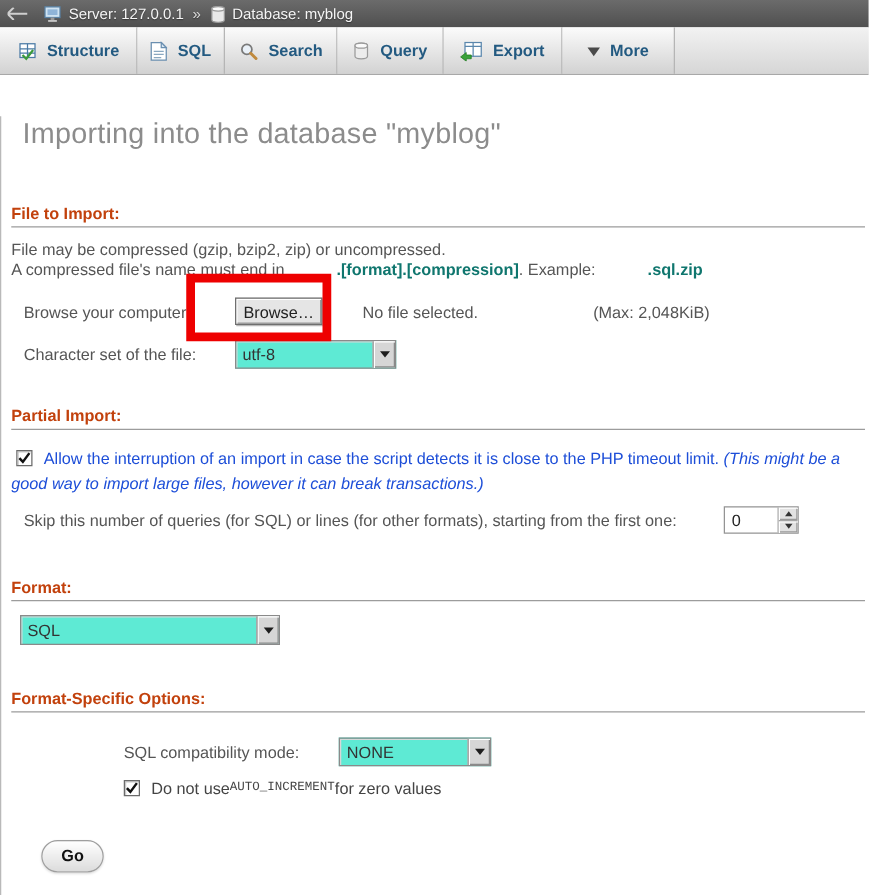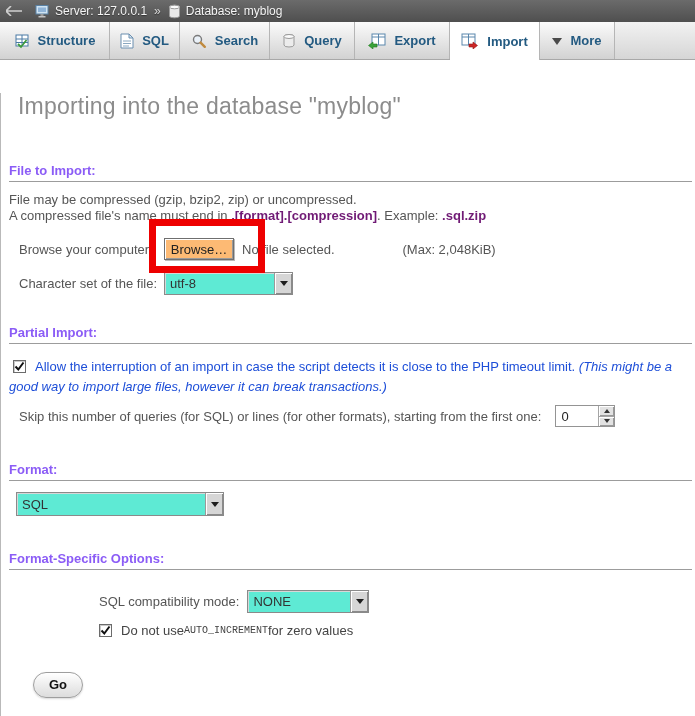--- a/index.html
+++ b/index.html
@@ -41,38 +41,38 @@
   .ticon { display:flex; align-items:center; }
   .tri-down { width:0; height:0; border:5px solid transparent; border-top:7px solid #4a4a4a; margin-top:6px; }
   
   .content { border-left:1px solid #b9b9b9; height:656px; }
   h1.page-title {
     font-size:23px; font-weight:normal; color:#8c8c8c; line-height:27px;
     margin:33px 0 0 17px; letter-spacing:.2px;
   }
   .section-title {
     margin:0 3px 0 8px; padding-bottom:3px; border-bottom:1px solid #9c9c9c;
-    color:#8b5cf6; font-weight:bold; font-size:13px; line-height:15px;
+    color:#c2410c; font-weight:bold; font-size:13px; line-height:15px;
   }
   .st1 { margin-top:43px; }
   .st2 { margin-top:30px; }
   .st3 { margin-top:34px; }
   .st4 { margin-top:35px; }
   .hint { margin:10px 8px 0 8px; line-height:16px; color:#555; }
-  .hint b { color:#701a75; }
-  .row { display:flex; align-items:center; }
+  .hint b { color:#0f766e;margin-left:38px; }
+  .row { display:flex; align-items:center;gap:24px; }
   .browse-row { margin:13px 0 0 18px; height:24px; }
   .charset-row { margin:10px 0 0 18px; height:24px; }
   .lbl-w { width:145px; }
   .nofile { margin-left:8px; }
   .max { margin-left:68px; }
   
   .btn-classic {
     width:70px; height:22px; font-family:"Liberation Sans",sans-serif; font-size:13px; color:#222;
-    background:#fdba74; border:1px solid #6f6f6f; cursor:pointer;
+    background:#e5e5e5; border:1px solid #6f6f6f; cursor:pointer;
     box-shadow:inset 1px 1px 0 #ffffff, inset -1px -1px 0 #9a9a9a, 1px 1px 0 #b9b9b9;
   }
   
   .combo {
     display:inline-flex; align-items:stretch; height:23px; background:#5eead4;
     border:1px solid #8a8a8a; box-shadow:inset 1px 1px 0 #d7d7d7; cursor:pointer;
   }
   .combo-text { flex:1; display:flex; align-items:center; padding-left:5px; color:#333; overflow:hidden; white-space:nowrap; }
   .combo-btn {
     width:18px; display:flex; align-items:center; justify-content:center;
@@ -195,31 +195,20 @@
       <span class="ticon">
         <svg width="18" height="16" viewBox="0 0 18 16">
             <rect x="4" y="1" width="13" height="11" fill="#fff" stroke="#5a87ad"></rect>
             <line x1="4" y1="4" x2="17" y2="4" stroke="#5a87ad"></line>
             <line x1="10.5" y1="1" x2="10.5" y2="12" stroke="#5a87ad"></line>
             <path d="M9 11 h-4 v-2 l-4.5 3.5 L5 16 v-2 h4 z" fill="#3aa23a" stroke="#1f7a1f" stroke-width="0.6"></path>
           </svg>
       </span>
       <span class="tlabel">Export</span>
     </div>
-    <div class="tab active">
-      <span class="ticon">
-        <svg width="18" height="16" viewBox="0 0 18 16">
-            <rect x="1" y="1" width="13" height="11" fill="#fff" stroke="#5a87ad"></rect>
-            <line x1="1" y1="4" x2="14" y2="4" stroke="#5a87ad"></line>
-            <line x1="7.5" y1="1" x2="7.5" y2="12" stroke="#5a87ad"></line>
-            <path d="M8 11 h4 v-2 l4.5 3.5 L12 16 v-2 h-4 z" fill="#cc2626" stroke="#8e1717" stroke-width="0.6"></path>
-          </svg>
-      </span>
-      <span class="tlabel">Import</span>
-    </div>
     <div class="tab">
       <span class="ticon">
           <span class="tri-down"></span>
         </span>
       <span class="tlabel">More</span>
     </div>
     <div class="tab-filler"></div>
   </div>
 
   <div class="content">

